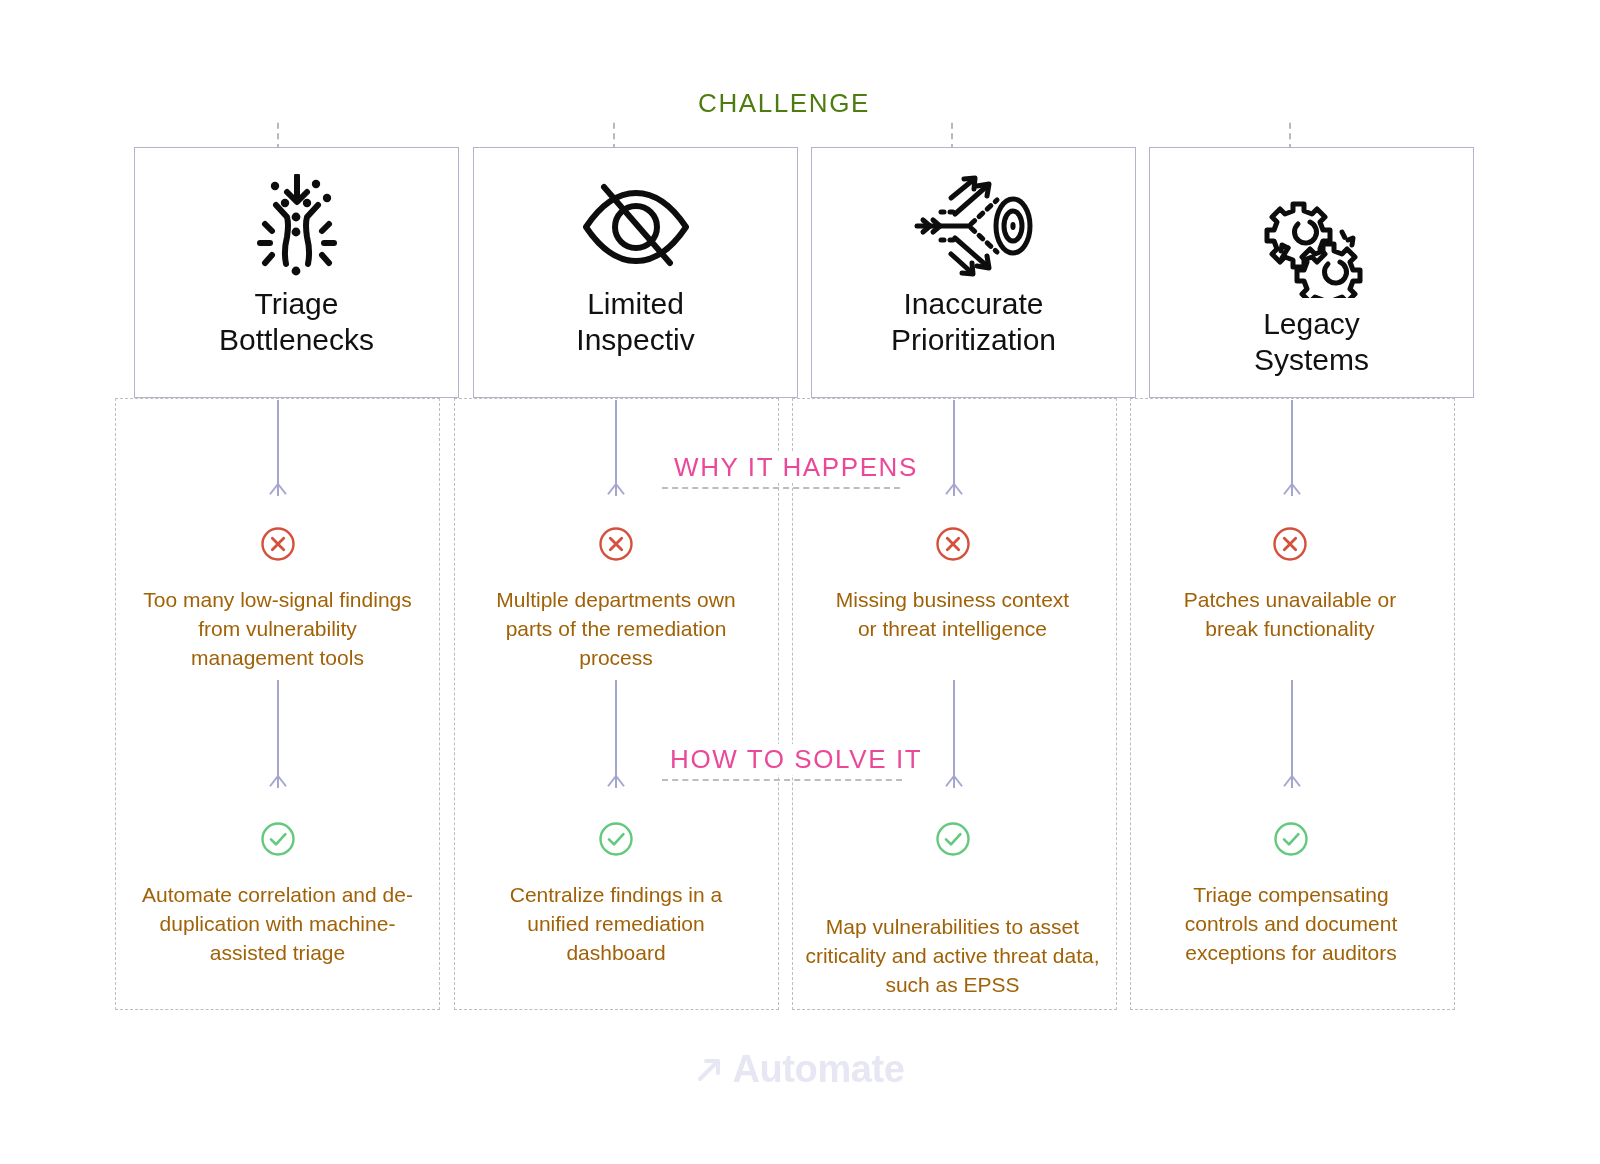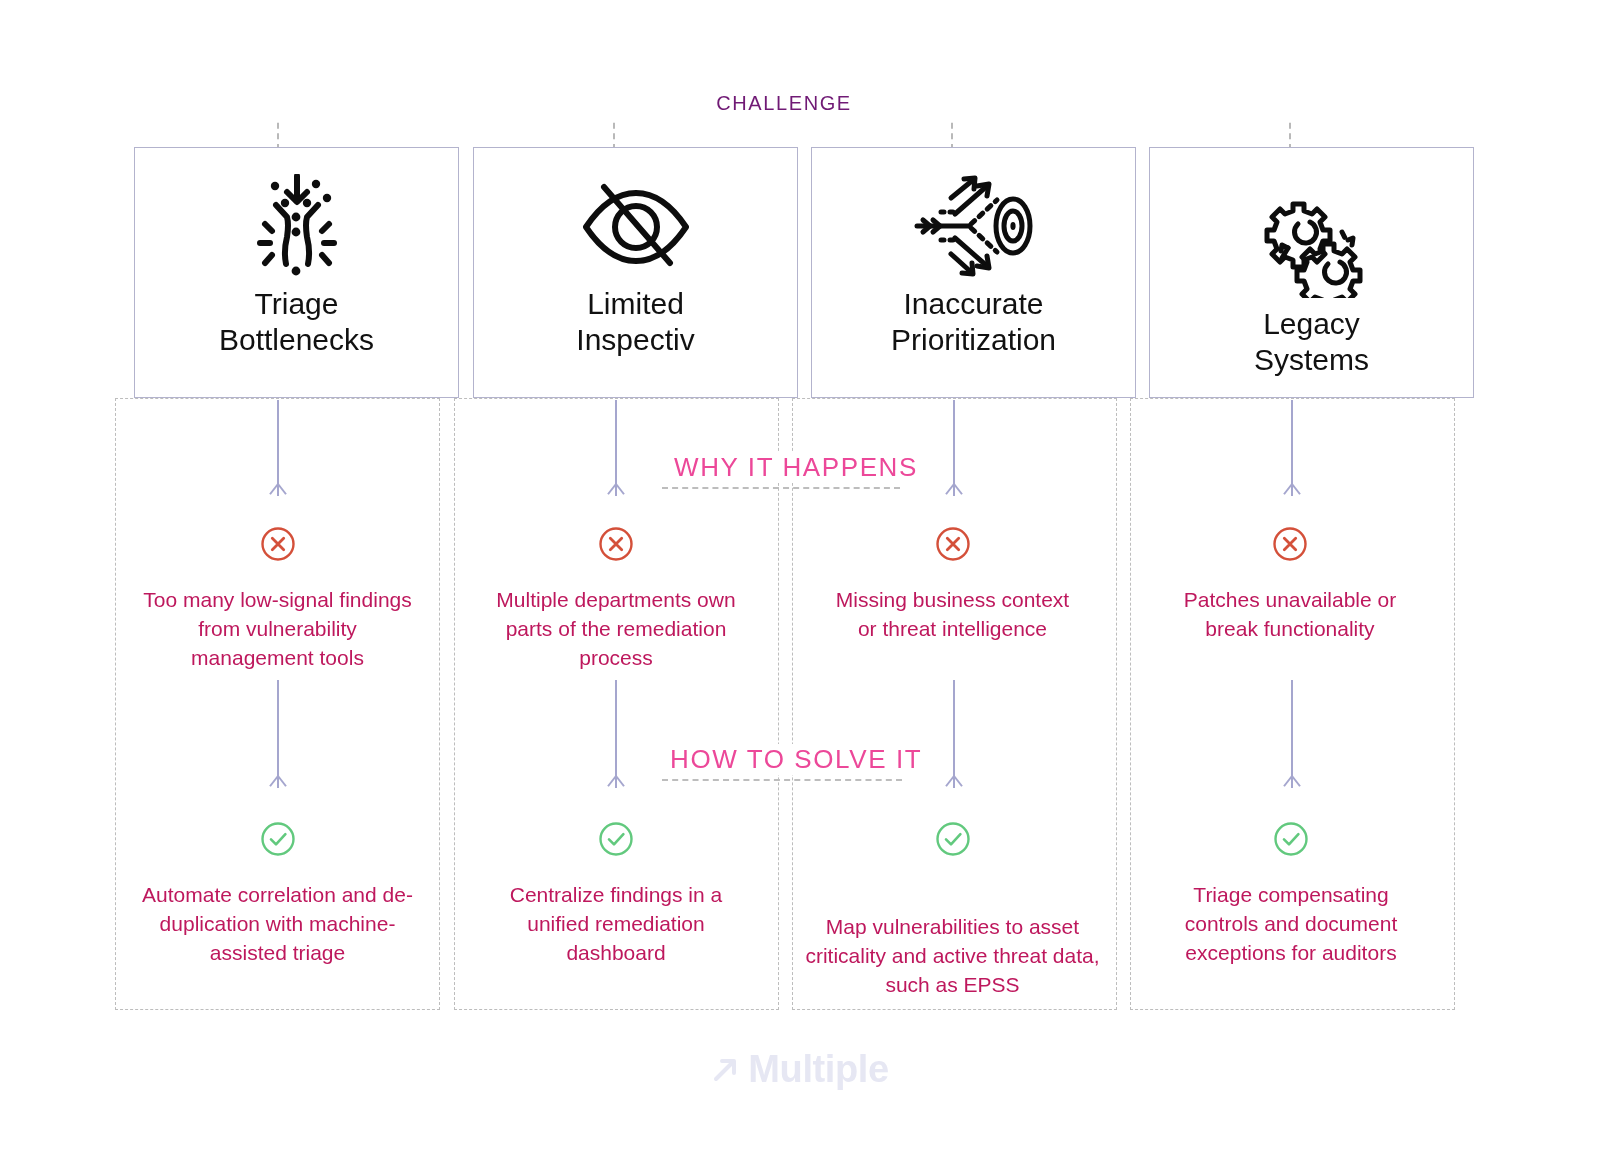--- a/index.html
+++ b/index.html
@@ -46,23 +46,23 @@
   .cb-stem.s1 { left: 0px; }
   .cb-stem.s2 { left: 336px; }
   .cb-stem.s3 { left: 674px; }
   .cb-stem.s4 { left: 1012px; }
   .challenge-label {
     position: absolute;
     left: 0;
     top: -24px;
     width: 1014px;
     text-align: center;
-    font-size: 20px;
+    font-size: 26px;
     letter-spacing: 1.6px;
-    color: #701a75;
+    color: #4d7c0f;
     background: #ffffff;
     line-height: 30px;
   }
   .challenge-label span { background: #ffffff; padding: 0 16px; }
 
   
   .col-frame {
     position: absolute;
     top: 398px;
     height: 612px;
@@ -153,21 +153,21 @@
     display: flex;
     flex-direction: column;
     align-items: center;
   }
   .status-icon { width: 38px; height: 38px; }
   .status-text {
     margin-top: 22px;
     font-size: 21px;
     line-height: 29px;
     text-align: center;
-    color: #be185d;
+    color: #a16207;
   }
 
   
   .footer-logo {
     position: absolute;
     left: 0;
     top: 1050px;
     width: 1600px;
     display: flex;
     align-items: center;
@@ -430,16 +430,16 @@
     <div class="status-text">Triage compensating controls and document exceptions for auditors</div>
   </div>
 
   <div class="footer-logo">
     <span class="logo-mark">
       <svg width="30" height="30" viewBox="0 0 30 30" fill="none" xmlns="http://www.w3.org/2000/svg">
         <path d="M5 25 L22 8" stroke="#e6e7f3" stroke-width="4" stroke-linecap="round"></path>
         <path d="M11 7 L23 7 L23 19" stroke="#e6e7f3" stroke-width="4" stroke-linecap="round" stroke-linejoin="round" fill="none"></path>
       </svg>
     </span>
-    <span class="logo-word">Multiple</span>
+    <span class="logo-word">Automate</span>
   </div>
 
 </div>
 
 </body></html>

